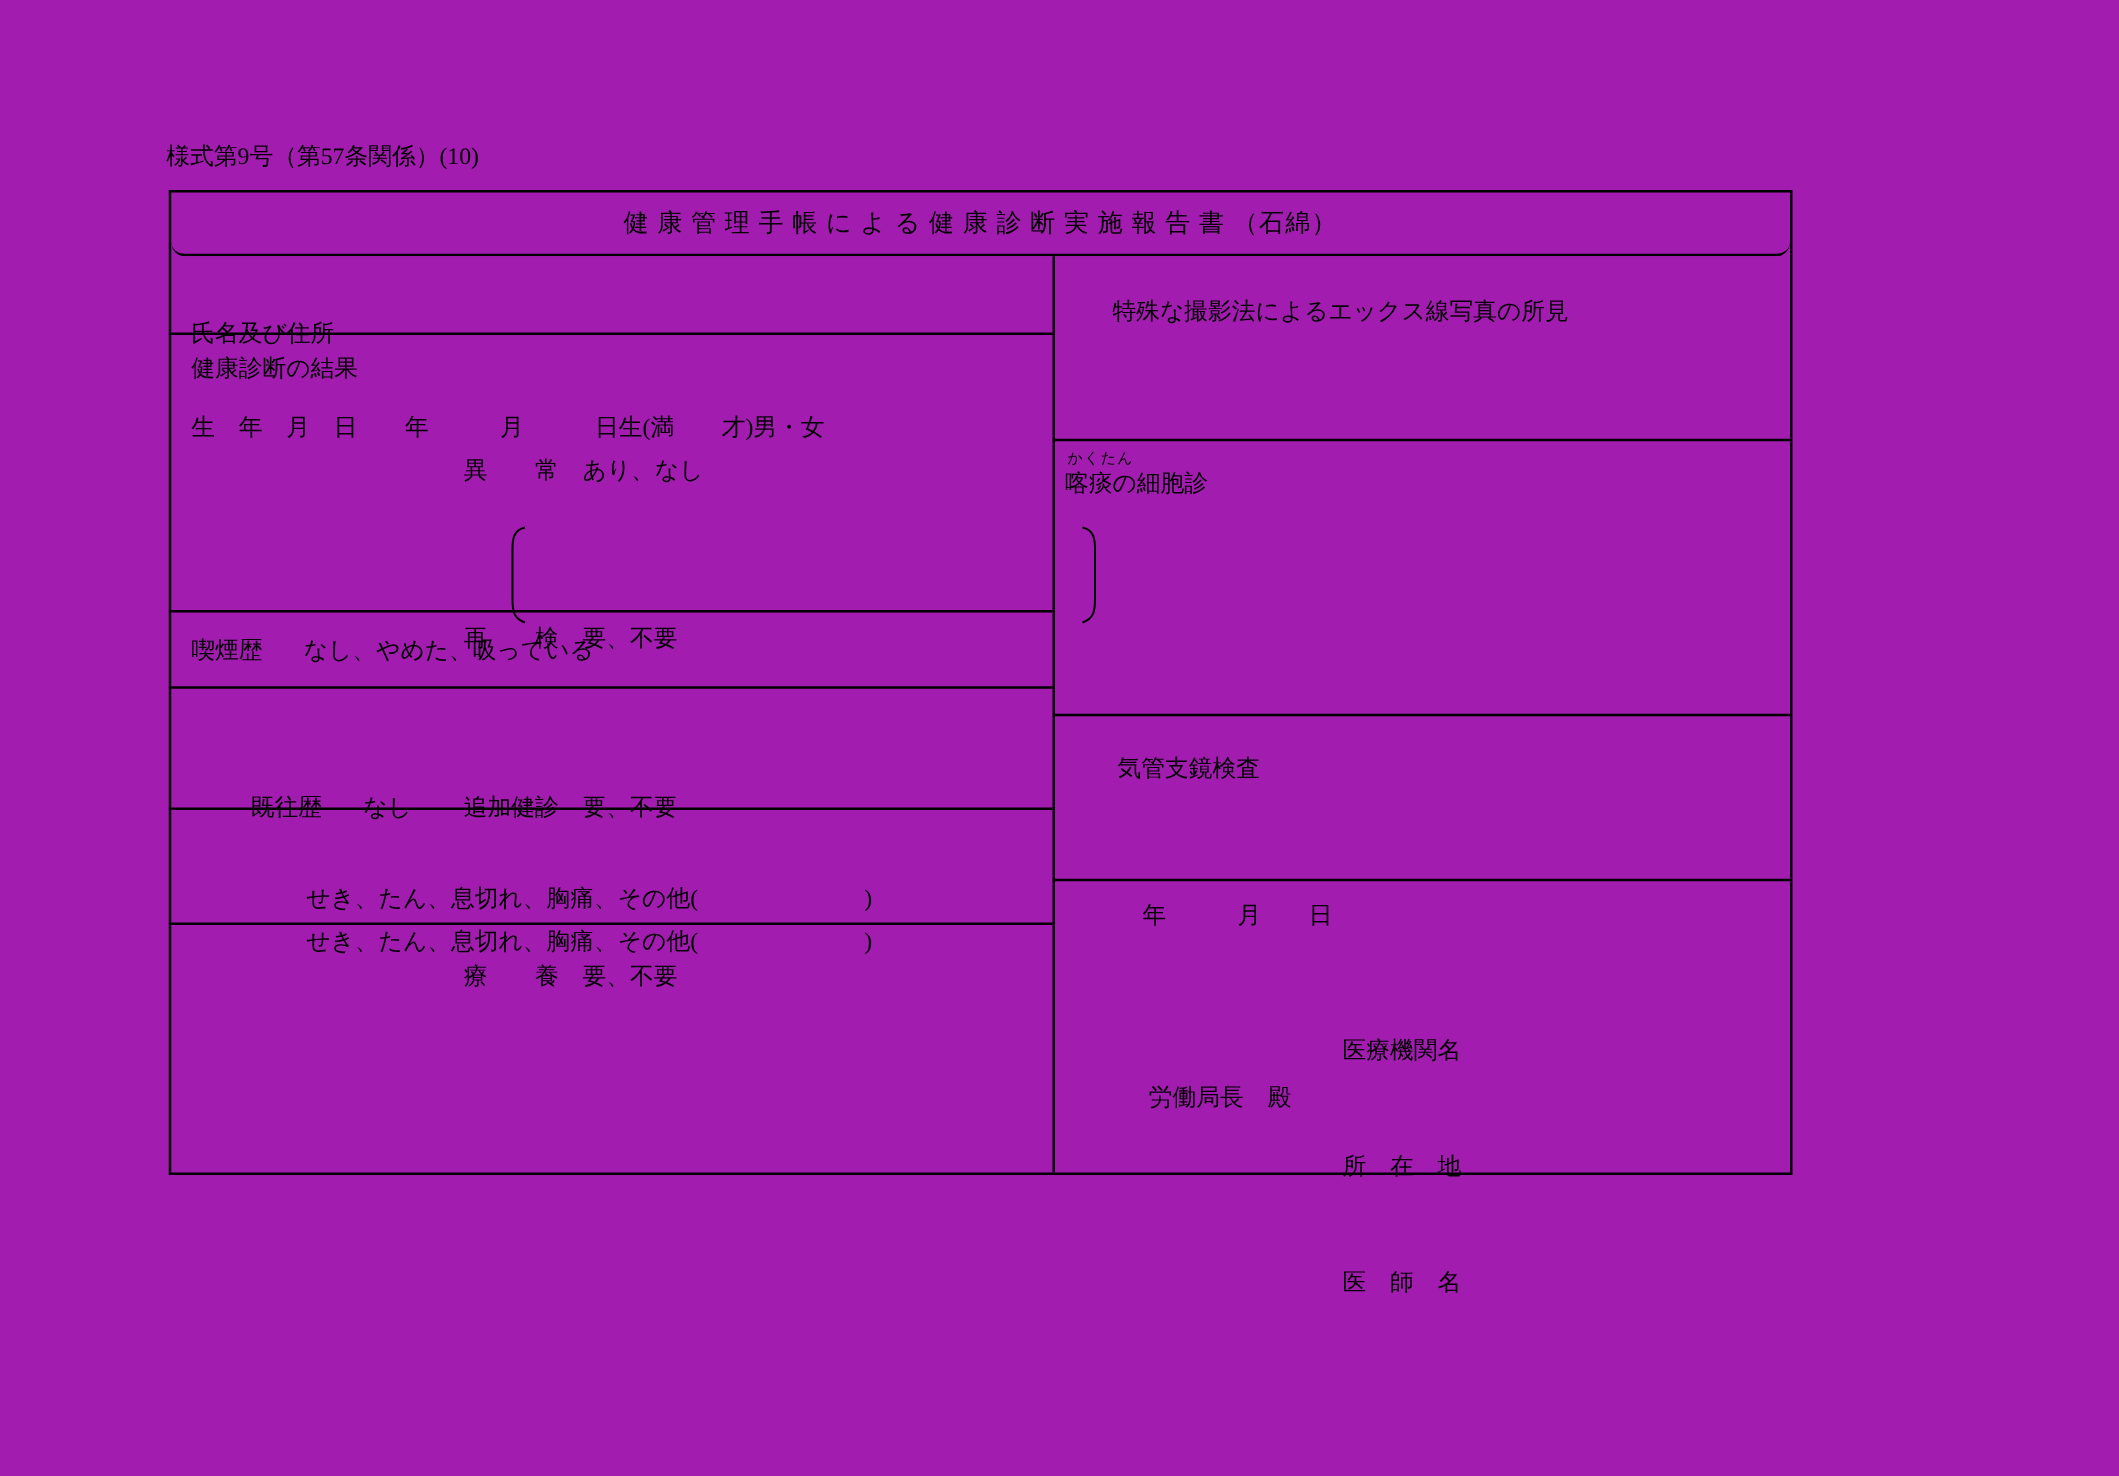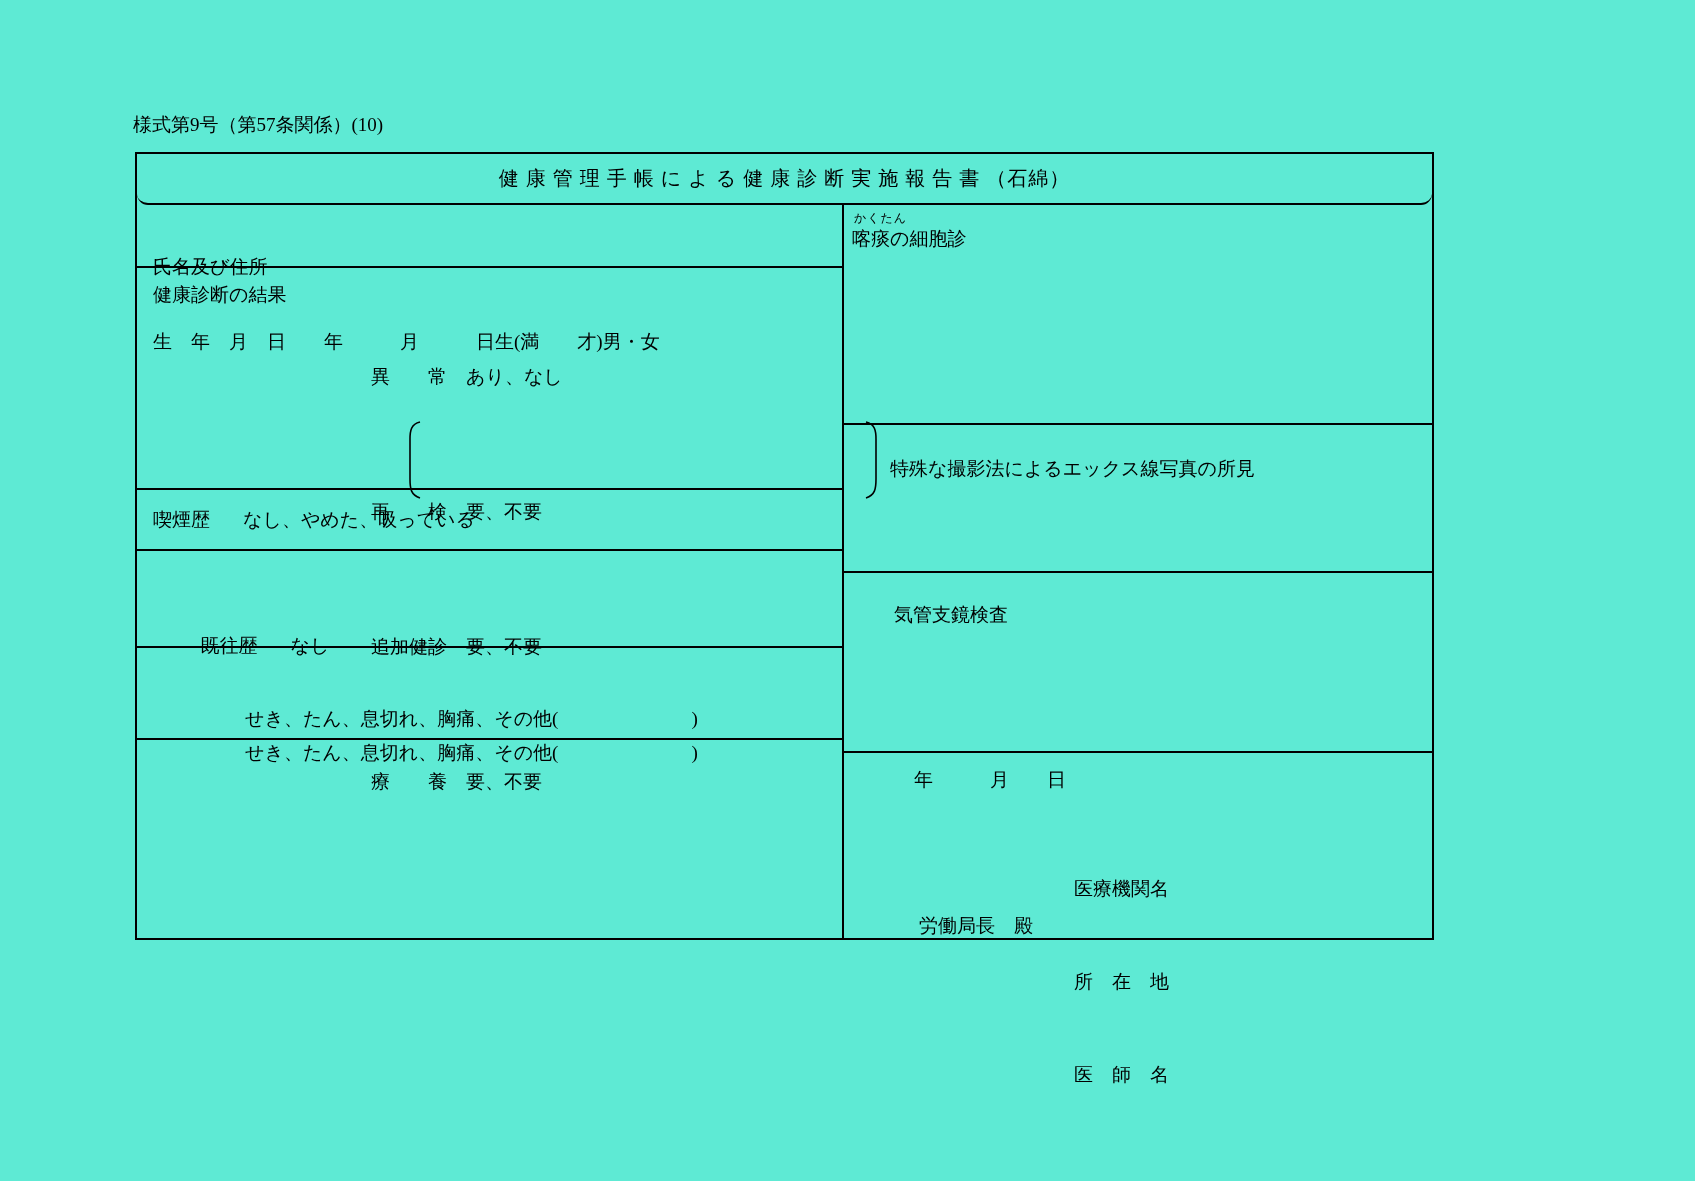--- a/index.html
+++ b/index.html
@@ -4,21 +4,21 @@
 <style>
   html,body{margin:0;padding:0;}
   body{
     background:#fdfdfd;
     font-family:"Liberation Serif","DejaVu Serif",serif;
     color:#000;
   }
   .page{
     position:relative;
     width:1695px;height:1181px;
-    background:#5eead4;
+    background:#a21caf;
     overflow:hidden;
   }
   .form-code{
     position:absolute;left:133px;top:112px;
     font-size:19px;white-space:pre;
   }
   .form-table{
     position:absolute;left:135px;top:152px;
     width:1299px;height:788px;
     border:2px solid #000;
@@ -67,21 +67,21 @@
   .r-symptom .l1 .opt1{margin-left:38px;}
   .r-symptom .l2{margin-top:14px;margin-left:92px;}
   .r-chest{height:146px;}
   .r-chest .lbl{position:absolute;left:16px;top:8px;}
   .lungs-wrap{position:absolute;left:483px;top:40px;}
   .rr-special{height:148px;padding-left:8px;}
   .rr-special .lbl{margin-top:9px;display:inline-block;}
   .rr-sputum{height:220px;padding-left:8px;}
   .rr-sputum .furigana{position:absolute;left:10px;top:5px;font-size:12px;letter-spacing:1px;}
   .rr-sputum .lbl{position:absolute;left:8px;top:21px;}
-  .rr-broncho{height:180px;padding-left:12px;}
+  .rr-broncho{height:132px;padding-left:12px;}
   .rr-broncho .lbl{margin-top:7px;display:inline-block;}
   .rr-sign{height:232px;border-bottom:none;padding-left:16px;}
   .rr-sign .date-line{position:absolute;left:70px;top:14px;}
   .rr-sign .org-block{position:absolute;left:230px;top:58px;line-height:31px;}
   .rr-sign .addressee{position:absolute;left:75px;top:142px;margin-top:18px;}
   svg path{stroke:#000;fill:none;}
 </style>
 </head>
 <body>
 
@@ -139,27 +139,27 @@
 
       <div class="row r-symptom">
         <div class="l2">せき、たん、息切れ、胸痛、その他(　　　　　　　)</div>
       </div>
 
 
     </div>
 
     <div class="col-right">
 
+      <div class="row rr-special">
+        <span class="lbl">特殊な撮影法によるエックス線写真の所見</span>
+      </div>
+
       <div class="row rr-sputum">
         <span class="furigana">かくたん</span>
         <span class="lbl">喀痰の細胞診</span>
-      </div>
-
-      <div class="row rr-special">
-        <span class="lbl">特殊な撮影法によるエックス線写真の所見</span>
       </div>
 
       <div class="row rr-broncho">
         <span class="lbl">気管支鏡検査</span>
       </div>
 
       <div class="row rr-sign last">
         <div class="date-line">年　　　月　　日</div>
         <div class="org-block">
           <div>医療機関名</div>

